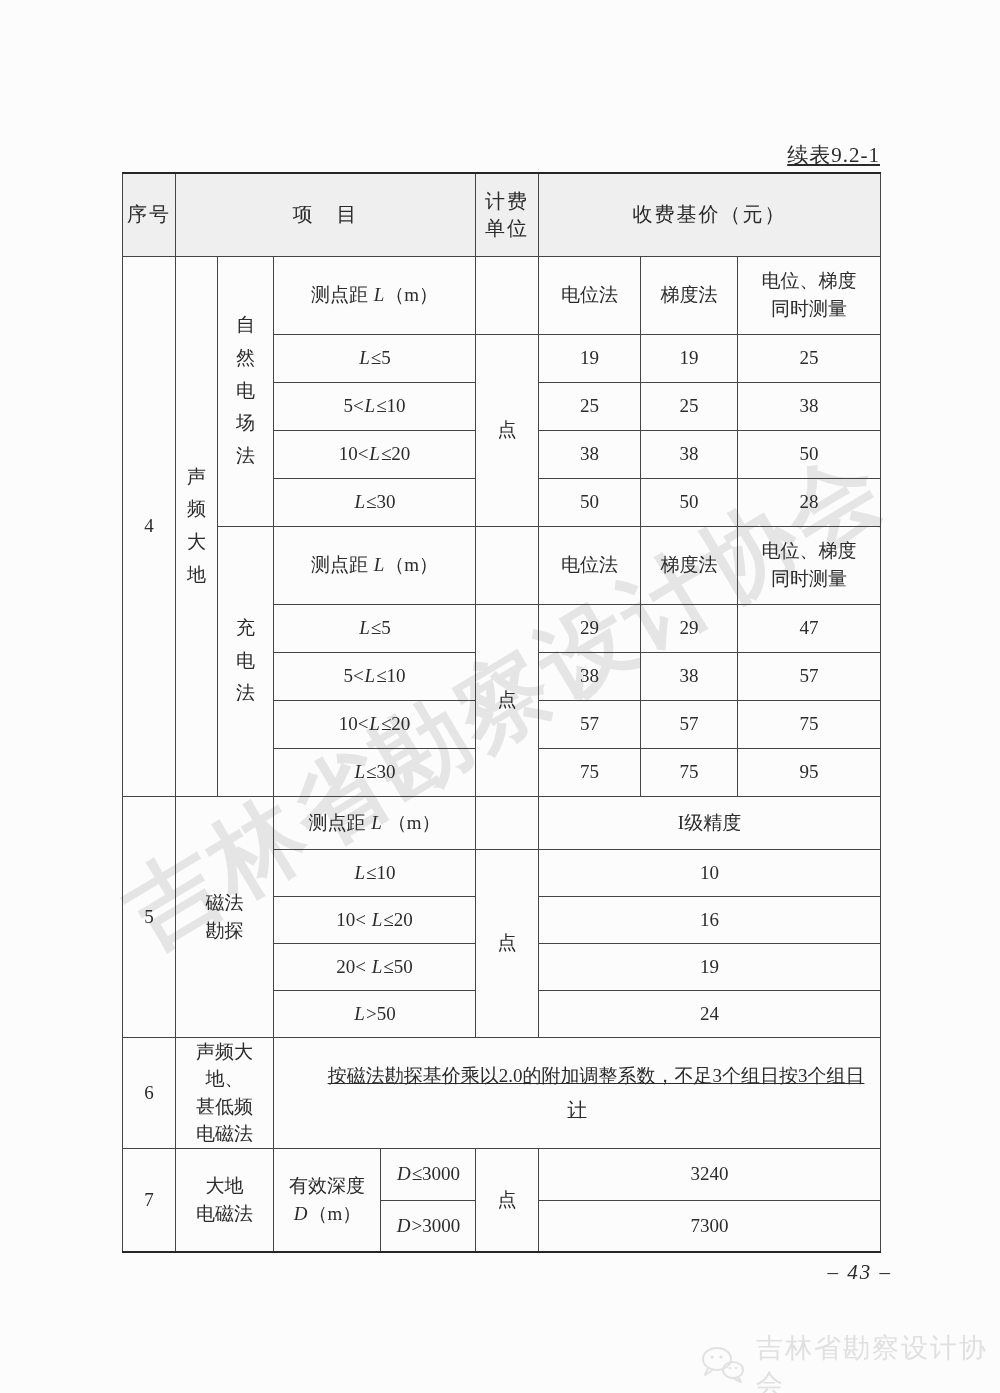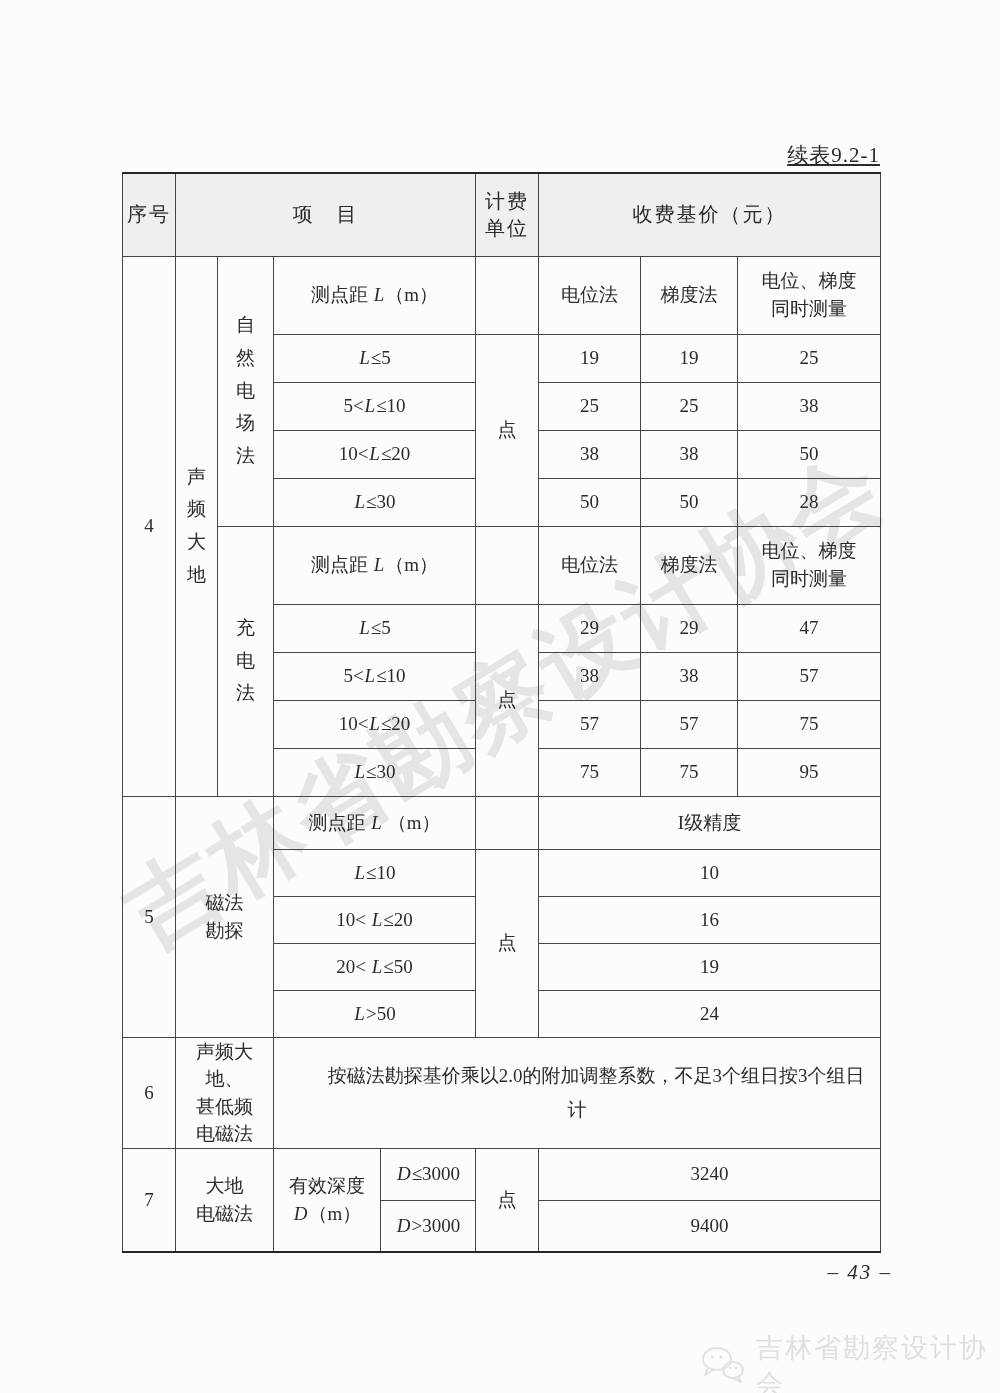--- a/index.html
+++ b/index.html
@@ -51,21 +51,21 @@
     padding:0 3px;
     background:transparent;
   }
   table.tbl{border-top:2px solid #262626;border-bottom:2px solid #262626;}
   tr.thead td{background:#efeff0;font-size:20px;letter-spacing:2px;}
   .h83{height:83px}.h78{height:78px}.h48{height:48px}
   .h53{height:53px}.h47{height:47px}.h103{height:103px}.h52{height:52px}
   .vshaft{width:1.08em;margin:0 auto;line-height:1.72;word-break:break-all;text-align:center;}
   .twolines div{line-height:1.45;}
   .var{font-style:italic;font-family:"Liberation Serif","DejaVu Serif",serif;padding:0 1px;}
-  .note-cell{text-align:center;padding:8px 14px !important;text-indent:2em;line-height:1.75;}
+  .note-cell{text-align:center;padding:8px 14px !important;text-indent:2em;line-height:1.75;text-decoration:underline;}
   .price-head2 div{line-height:1.5;}
   .pagenum{
     position:absolute;
     top:1260px;right:108px;
     font-size:21px;
     letter-spacing:2px;
     z-index:2;
     font-style:italic;
   }
   .footer-bar{
@@ -247,21 +247,21 @@
       <td rowspan="2" class="twolines">
         <div>有效深度</div>
         <div><i class="var">D</i><span>（m）</span></div>
       </td>
       <td><i class="var">D</i><span>≤3000</span></td>
       <td rowspan="2">点</td>
       <td colspan="3">3240</td>
     </tr>
     <tr class="h52">
       <td><i class="var">D</i><span>&gt;3000</span></td>
-      <td colspan="3">9400</td>
+      <td colspan="3">7300</td>
     </tr>
   </tbody>
     </table>
 
   <div class="pagenum">– 43 –</div>
 
   <div class="footer-bar">
     <span class="wechat-icon">
       <svg width="50" height="40" viewBox="0 0 50 40" fill="none" xmlns="http://www.w3.org/2000/svg">
         <ellipse cx="19" cy="15" rx="14" ry="11" stroke="#e2e2e2" stroke-width="2" fill="none"></ellipse>

